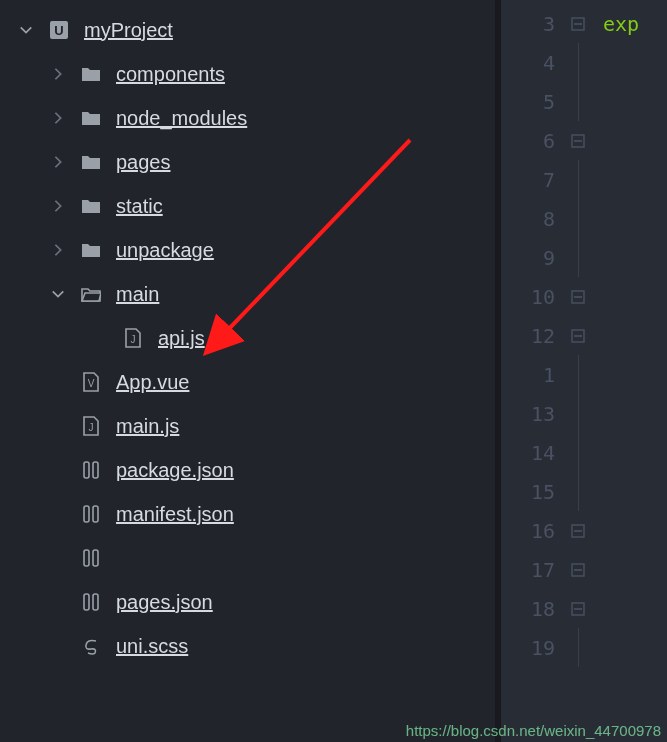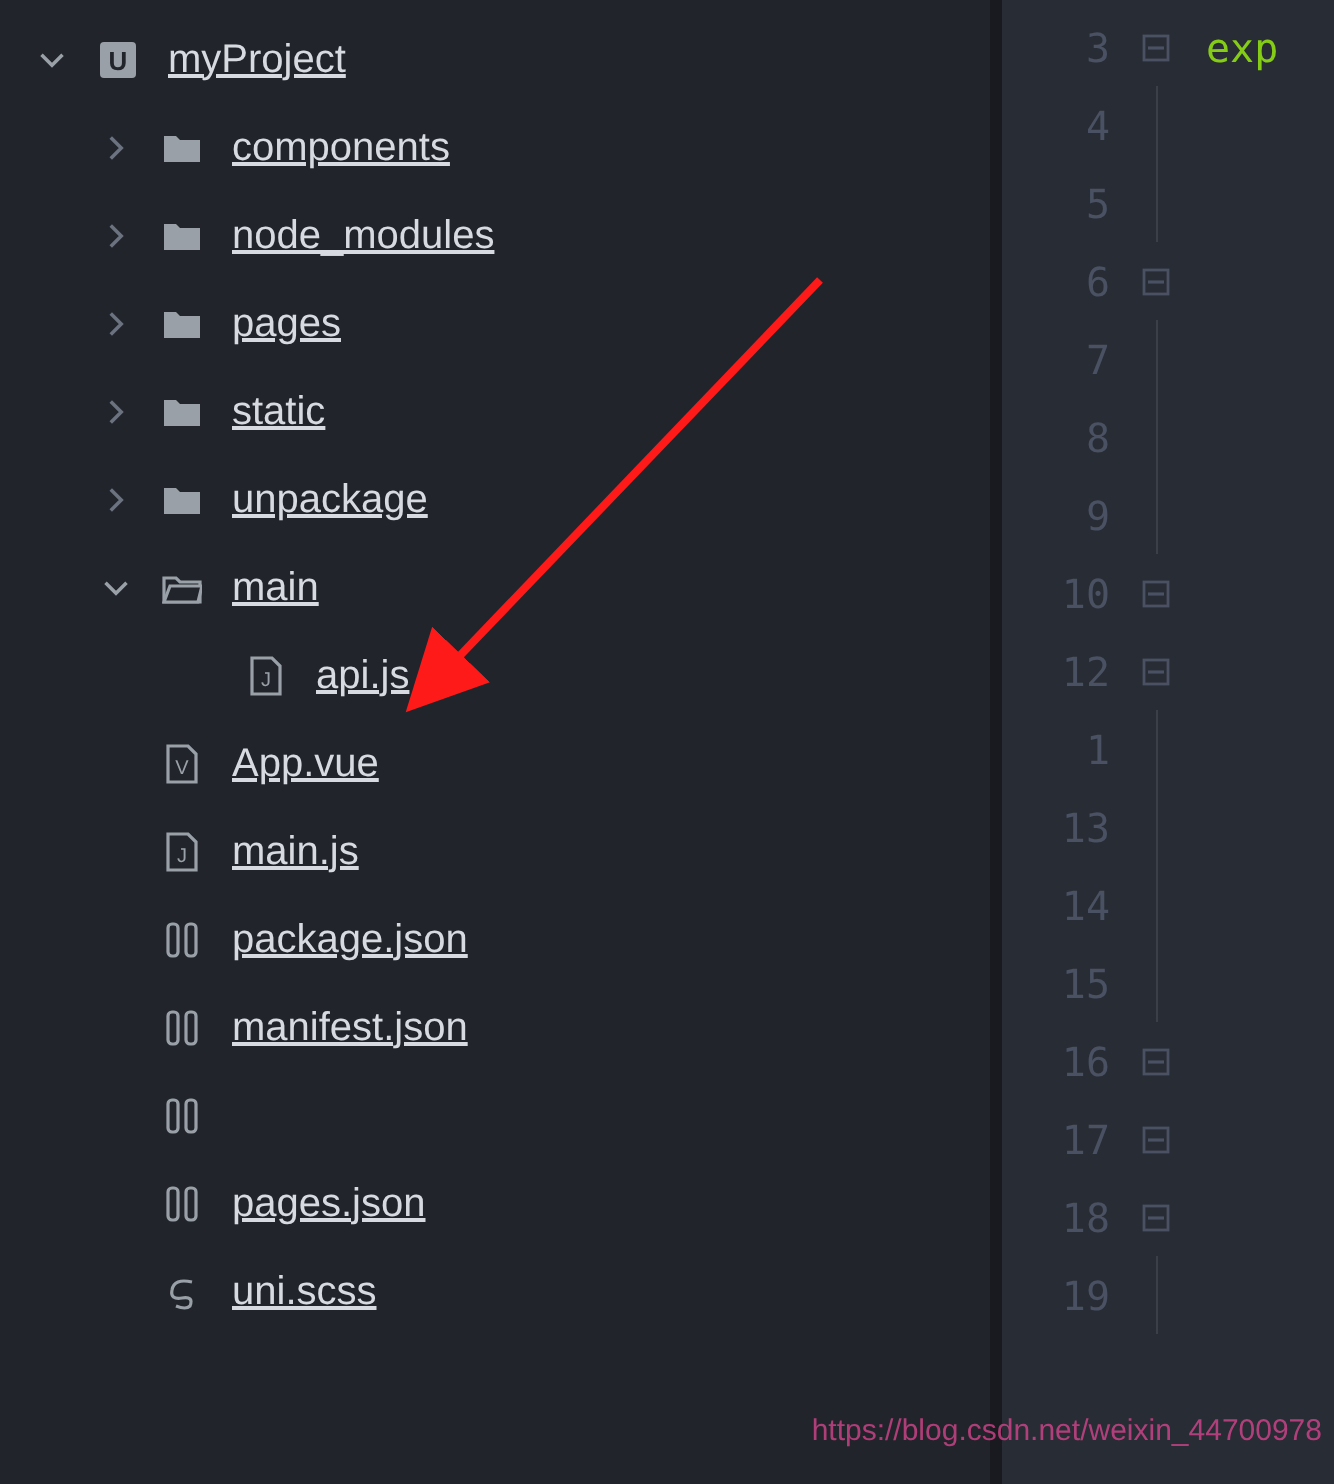--- a/index.html
+++ b/index.html
@@ -116,22 +116,22 @@
     }
     .kw-purple { color: #84cc16; }
     .arrow {
       position: absolute;
       pointer-events: none;
       z-index: 100;
     }
     .watermark {
       position: absolute;
       right: 6px;
-      bottom: 18px;
-      color: #ec4899;
+      bottom: 3px;
+      color: #86efac;
       font-size: 15px;
       opacity: 0.7;
     }
   </style>
 </head>
 <body>
 
 <div class="tree-panel">
 
   <div class="tree-item indent-root">

